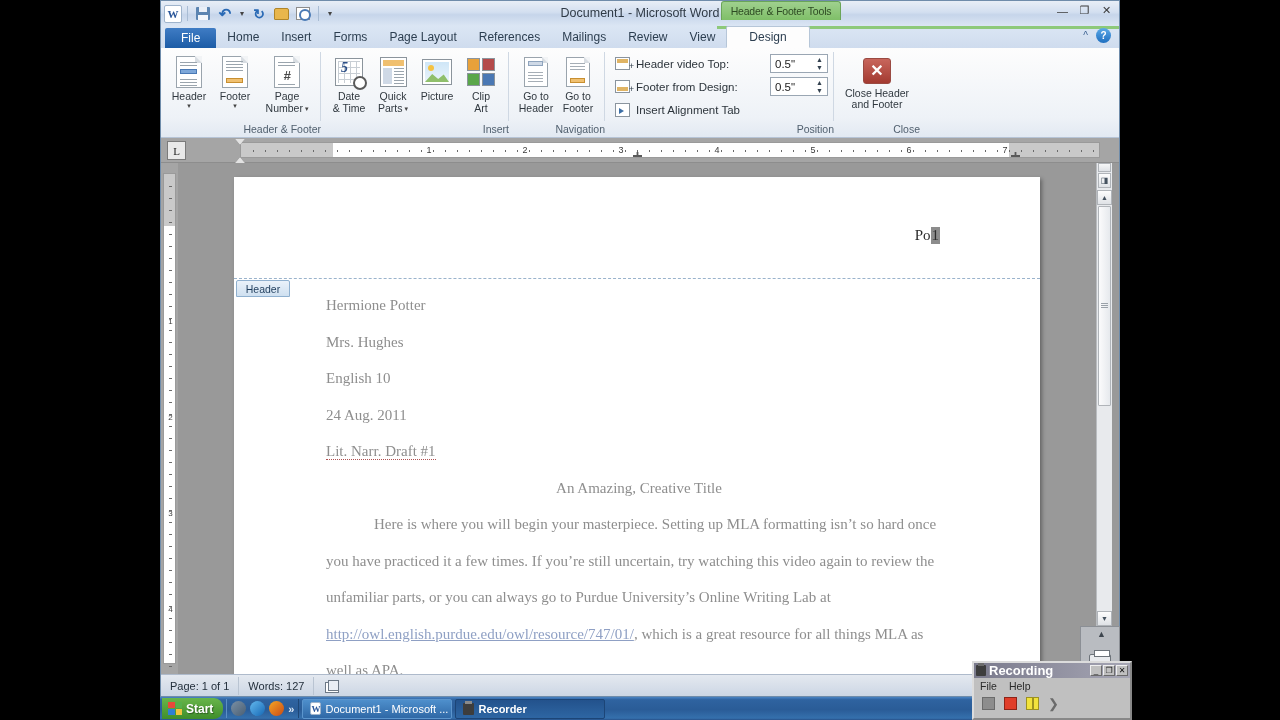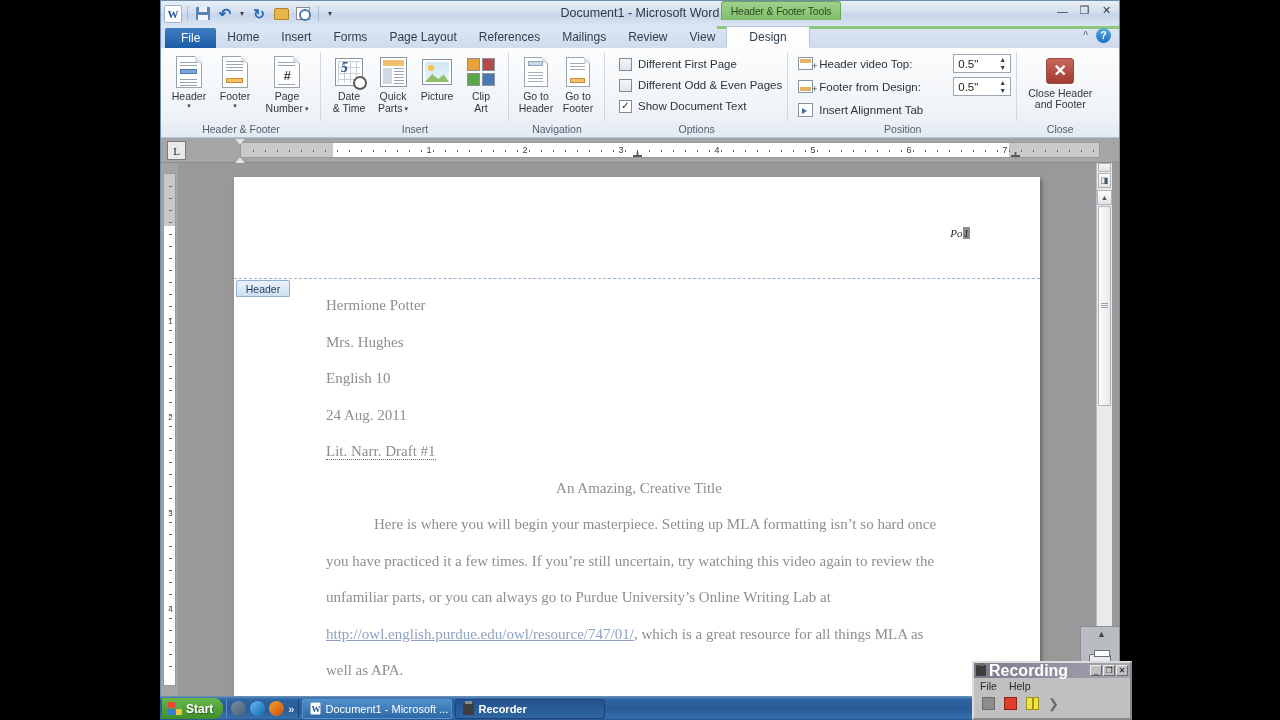--- a/index.html
+++ b/index.html
@@ -94,21 +94,21 @@
 
   
   .ribbon {
     height: 90px; background: linear-gradient(to bottom,#fdfdfd 0%, #eef2f7 78%, #e2e9f2 100%);
     border-bottom: 1px solid #b6c4d6;
     display: flex; position: relative;
   }
   .rgroup { position: relative; display: flex; flex-direction: column; height: 100%; }
   .rgroup-body { flex: 1; display: flex; align-items: flex-start; padding: 4px 6px 0 6px; gap: 2px; }
   .rgroup-title {
-    height: 14px; font-size: 10.5px; color: #51606f; text-align: center; line-height: 13px;
+    height: 14px; font-size: 10.5px; color: #51606f; text-align: right; line-height: 13px;
   }
   .rgroup:after {
     content:""; position:absolute; right:0; top:4px; bottom:16px; width:1px; background:#cfd8e3;
   }
   .rgroup.nosep:after { display:none; }
 
   .bigbtn {
     width: 44px; display: flex; flex-direction: column; align-items: center;
     font-size: 10.5px; color: #30383f; text-align: center; line-height: 11px;
     padding-top: 2px;
@@ -246,21 +246,21 @@
     font-family:"Liberation Serif", serif;
   }
   .hdr-line { position:absolute; left:0; right:0; top:101px; border-top:1px dashed #9ab3cc; }
   .hdr-tag {
     position:absolute; left:2px; top:103px; width:54px; height:17px;
     background:linear-gradient(to bottom,#eaf2fa,#cfe0f0); border:1px solid #8fb0cf;
     border-radius:2px 2px 0 0; font-family:"Liberation Sans",sans-serif;
     font-size:10.5px; color:#1f3d5c; text-align:center; line-height:16px;
   }
   .hdr-text {
-    position:absolute; right:70px; top:50px; font-size:11px; color:#2c2c2c;font-style:italic;
+    position:absolute; right:100px; top:50px; font-size:15px; color:#2c2c2c;
   }
   .hdr-cursor {
     display:inline-block; background:#8c8c8c; color:#2c2c2c; padding:0 1px;
   }
   .body-text { position:absolute; left:92px; right:88px; top:110px; color:#8e8e8e; font-size:15px; }
   .body-text p { line-height: 36.5px; margin:0; }
   .body-text p.center { text-align:center; }
   .body-text p.ind { text-indent: 48px; }
   .u-dotted { border-bottom: 1px dotted #b05050; padding-bottom:0px; }
   .lnk { color:#8fa0c4; text-decoration: underline; }
@@ -305,21 +305,21 @@
   .recwin {
     position:absolute; left:972px; top:661px; width:160px; height:59px;
     background:#c0c0c0; border:2px outset #dcdcdc; z-index:40;
   }
   .rec-title {
     height:15px; background: linear-gradient(to right,#7a7a8c,#a6a6b4);
     display:flex; align-items:center; padding-left:2px; gap:3px;
   }
   .rec-ico { width:10px; height:11px; background:#3d3d3d; border-radius:1px; position:relative; }
   .rec-ico:after{content:"";position:absolute;left:2px;top:-2px;width:6px;height:3px;background:#6b6b6b;}
-  .rec-title-txt { font-size:16px; color:#fff; font-weight:bold; font-family:"Liberation Sans",sans-serif; }
+  .rec-title-txt { font-size:13px; color:#fff; font-weight:bold; font-family:"Liberation Sans",sans-serif; }
   .rec-ctrl { margin-left:auto; display:flex; gap:1px; padding-right:2px; }
   .rec-ctrl i { width:12px;height:11px;background:#c0c0c0;border:1px solid #efefef;border-right-color:#6b6b6b;border-bottom-color:#6b6b6b;
      font-style:normal;font-size:8px;line-height:9px;text-align:center;color:#111;}
   .rec-menu { height:15px; display:flex; align-items:center; gap:12px; padding-left:6px;
      font-size:10.5px; color:#2a2a2a; font-family:"Liberation Sans",sans-serif; }
   .rec-tools { display:flex; align-items:center; gap:9px; padding:4px 0 0 8px; }
   .rt { width:13px;height:13px; }
   .rt-grey{background:#8d8d8d;border:1px solid #6b6b6b;}
   .rt-stop{background:#e03e2a;border:1px solid #8e2418;}
   .rt-pause{background:#f2e33c;border:1px solid #9d9220; position:relative;}
@@ -563,37 +563,20 @@
                   <i class="mark" style="top:20px;background:#f0c070;border:1px solid #c88f30"></i>
                 </span>
             </span>
             <span class="cap">Go to</span>
             <span class="cap">Footer</span>
           </div>
         </div>
         <div class="rgroup-title">Navigation</div>
       </div>
 
-      <div class="rgroup">
-        <div class="rgroup-body" style="flex-direction:column; padding-left:14px; padding-top:6px; gap:1px;">
-          <div class="chkrow">
-            <span class="chkbox inner"></span>
-            <span>Different First Page</span>
-          </div>
-          <div class="chkrow">
-            <span class="chkbox inner"></span>
-            <span>Different Odd &amp; Even Pages</span>
-          </div>
-          <div class="chkrow">
-            <span class="chkbox">✓</span>
-            <span>Show Document Text</span>
-          </div>
-        </div>
-        <div class="rgroup-title">Options</div>
-      </div>
 
       <div class="rgroup">
         <div class="rgroup-body" style="flex-direction:column; padding-left:10px; padding-top:5px; gap:2px;">
           <div class="posrow">
             <span class="posicon t">
                 <i class="plus">+</i>
               </span>
             <span class="lbl">Header video Top:</span>
             <span class="spin">
               <span>0.5"</span>
@@ -805,20 +788,45 @@
         <div class="vs-thumb" style="top:43px;height:200px">
             <span class="vs-grip"></span>
           </div>
         <div class="vs-btn" style="bottom:48px">▼</div>
         <div class="vs-btn" style="bottom:32px">⇞</div>
         <div class="vs-btn" style="bottom:16px">◉</div>
         <div class="vs-btn" style="bottom:0">⇟</div>
       </div>
     </div>
 
+    <div class="statusbar">
+      <div class="st-item">Page: 1 of 1</div>
+      <div class="st-item">Words: 127</div>
+      <div class="st-item nb" style="display:flex;align-items:center;padding:0 10px;">
+        <span class="proof"></span>
+      </div>
+      <div class="st-right">
+        <span class="viewbtn sel">
+            <i class="vb-print"></i>
+          </span>
+        <span class="viewbtn">
+            <i class="vb-full"></i>
+          </span>
+        <span class="viewbtn">
+            <i class="vb-web"></i>
+          </span>
+        <span class="viewbtn">
+            <i class="vb-out"></i>
+          </span>
+        <span class="viewbtn">
+            <i class="vb-draft"></i>
+          </span>
+        <span class="zoomtxt">10</span>
+      </div>
+    </div>
   </div>
 
   <div class="printpop">
     <span class="arrowup">▲</span>
     <span class="printer"></span>
   </div>
 
   <div class="recwin">
     <div class="rec-title">
       <span class="rec-ico"></span>

